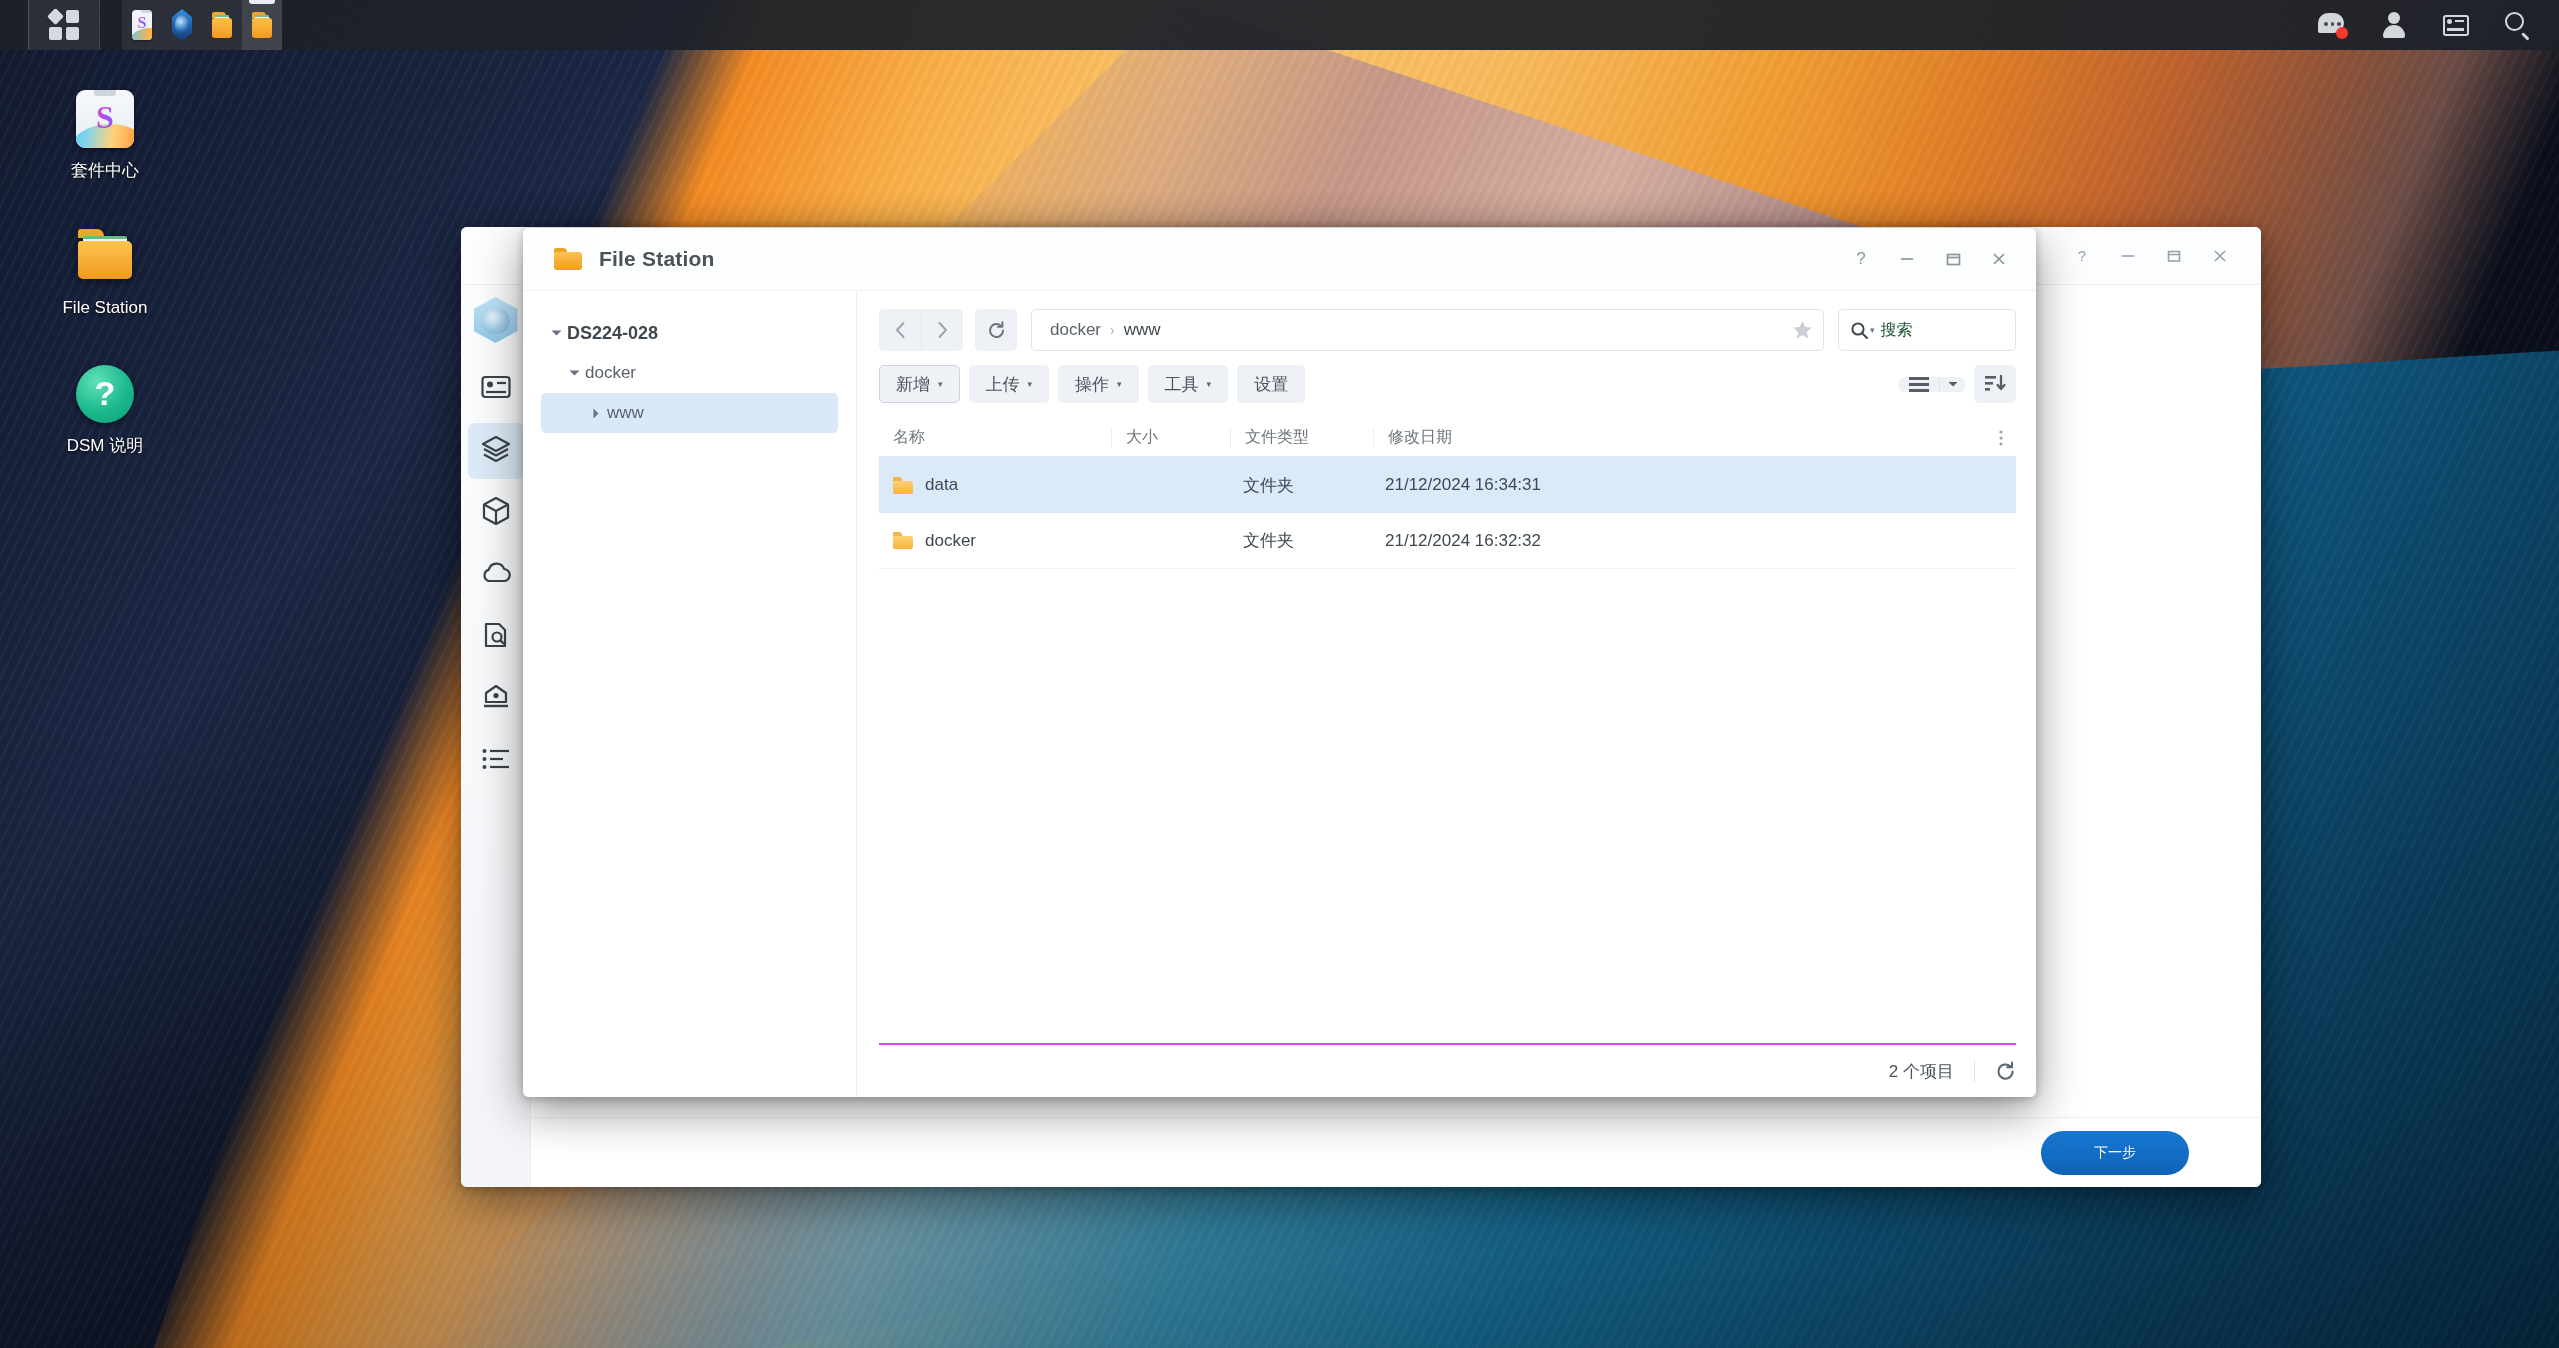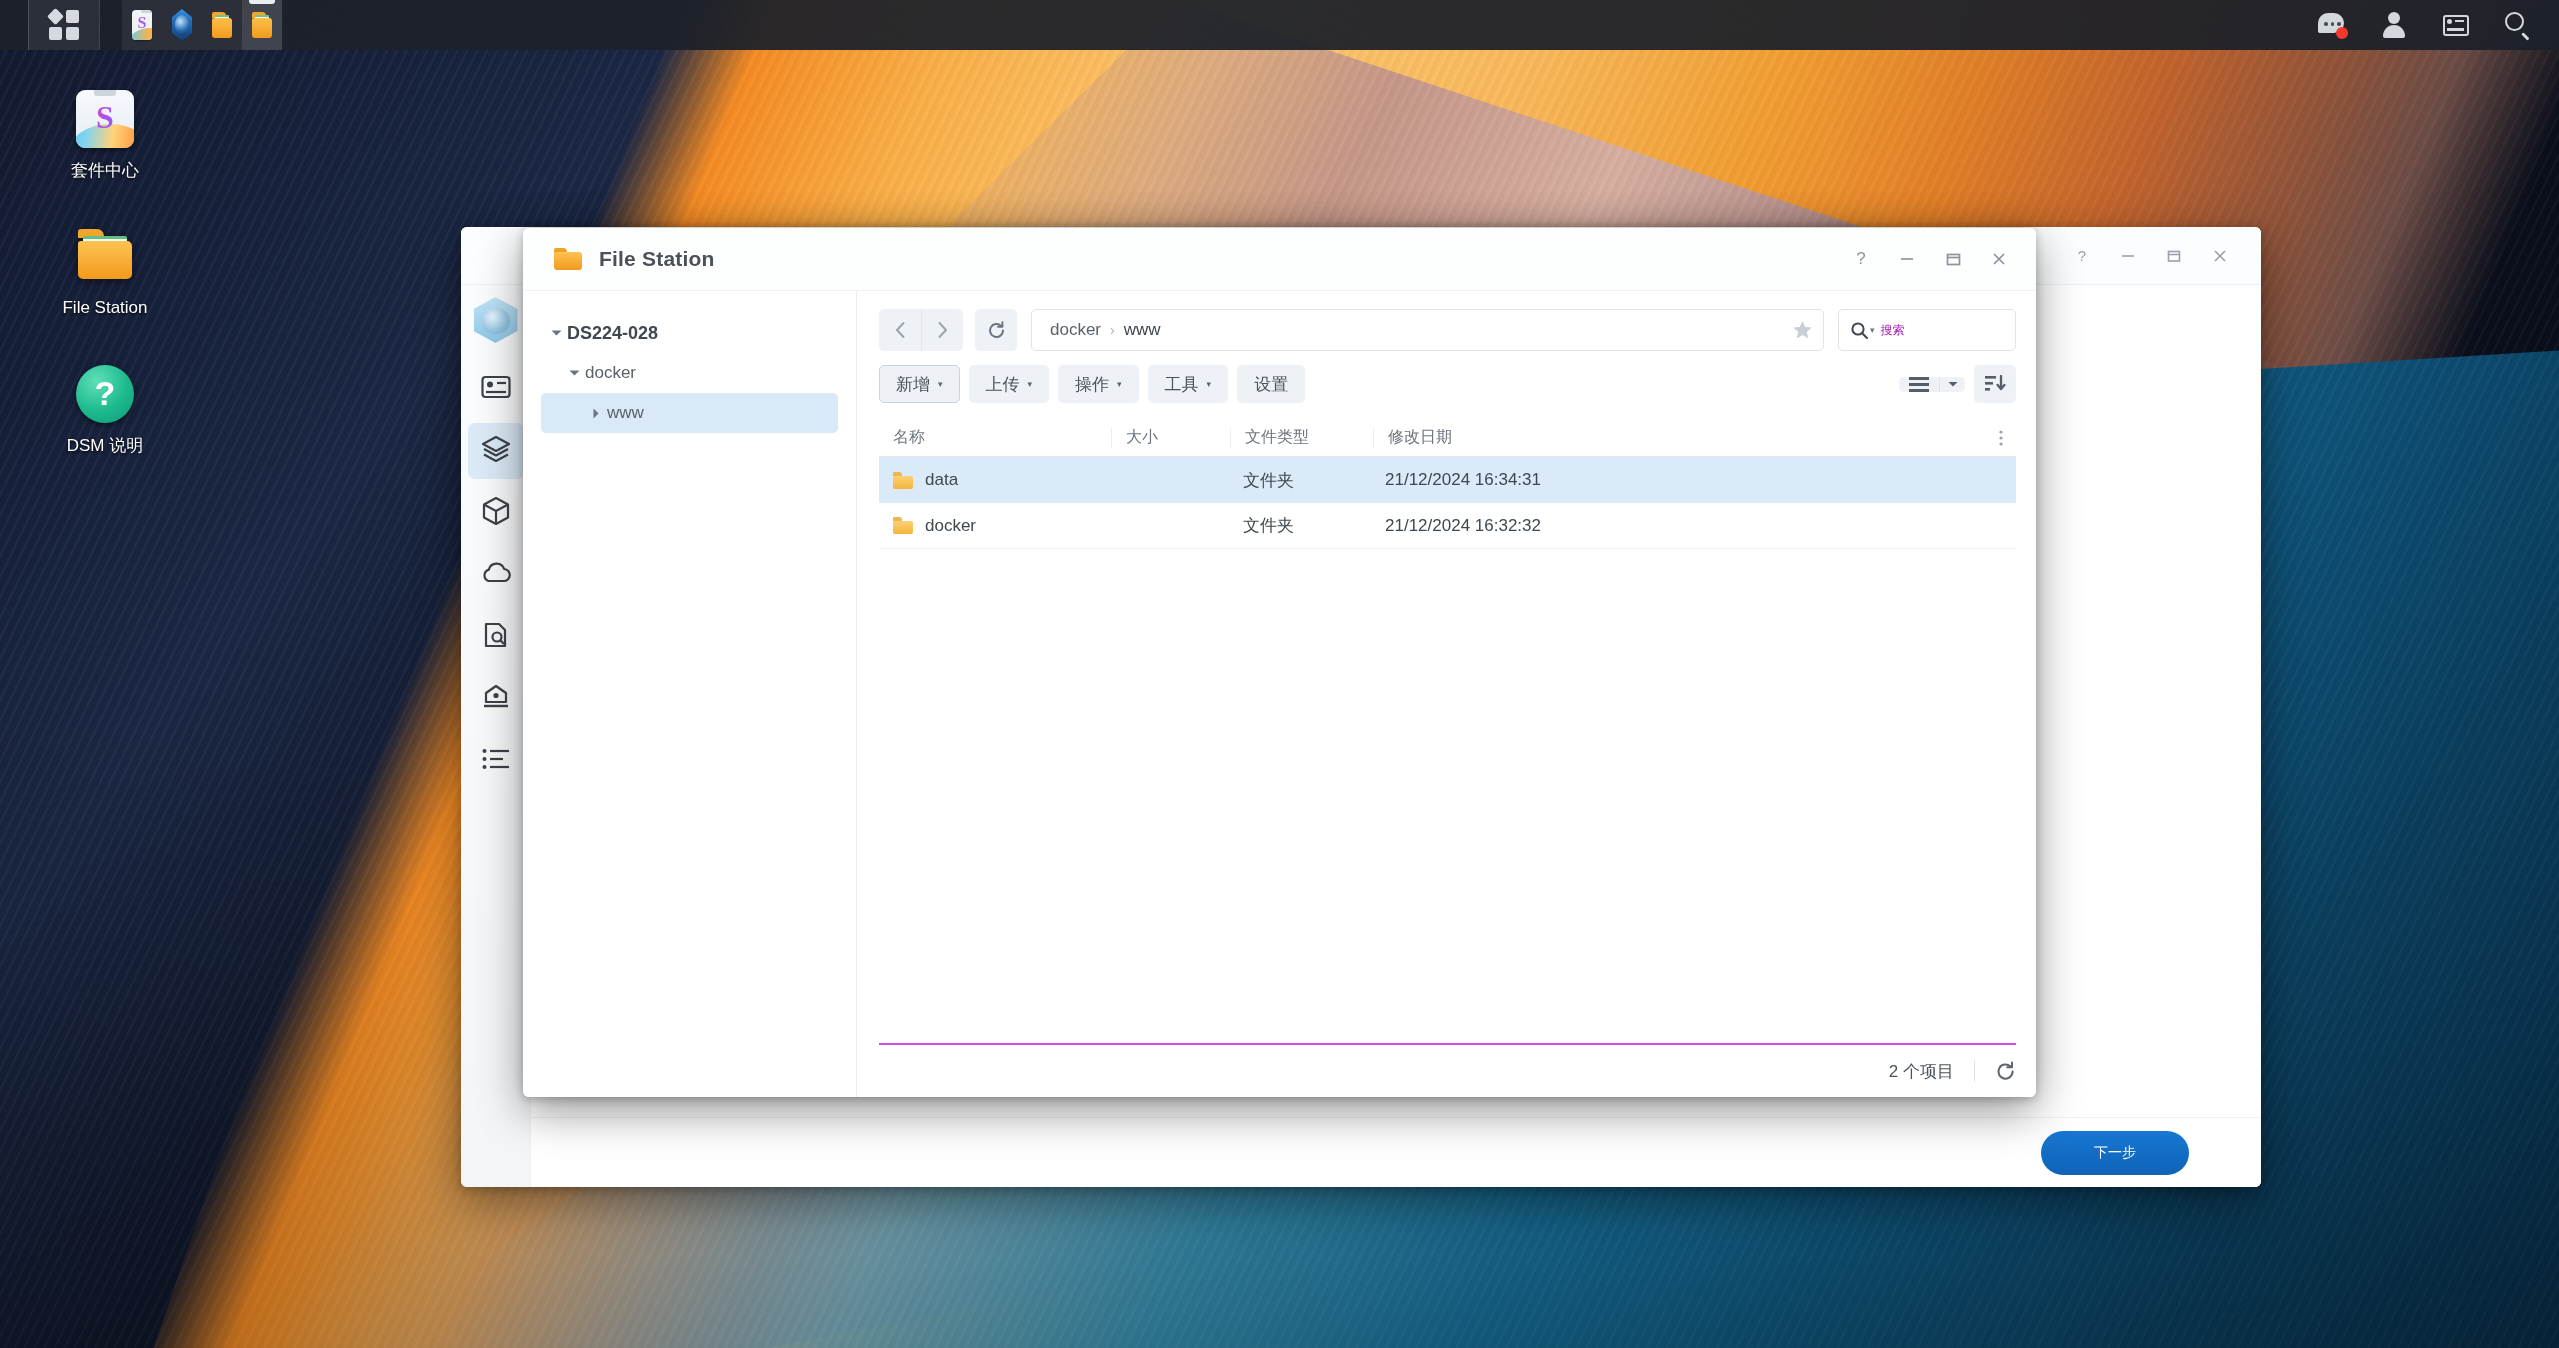--- a/index.html
+++ b/index.html
@@ -369,21 +369,21 @@
   .crumb.dim { color: #5a626b; }
   .crumb-sep { margin: 0 9px; color: #a6aeb7; font-size: 14px; }
   .star-btn { margin-left: auto; color: #c9cfd6; cursor: pointer; display: flex; }
   .search-box {
     width: 178px; height: 42px; margin-left: 14px;
     border: 1px solid #dfe3e8; border-radius: 5px; background: #fff;
     display: flex; align-items: center; padding: 0 12px;
   }
   .search-box .sicon { color: #3f4850; display: flex; align-items: center; }
   .search-box .scaret { margin: 0 6px 0 2px; color: #6b7480; font-size: 9px; }
-  .search-ph { font-size: 12px; color: #a21caf; }
+  .search-ph { font-size: 16px; color: #14532d; }
 
   
   .fs-toolbar { display: flex; align-items: center; padding: 14px 20px 0 22px; }
   .tbtn {
     height: 38px; padding: 0 16px; border-radius: 5px; background: #eef1f5;
     border: 1px solid transparent; color: #4b535c; font-size: 17px;
     display: flex; align-items: center; cursor: pointer; margin-right: 9px;
   }
   .tbtn.outlined { background: #eef1f5; border-color: #ccd3da; }
   .tbtn .dcaret { margin-left: 8px; font-size: 9px; color: #5d666f; }
@@ -407,21 +407,21 @@
     font-size: 16px; color: #6d757e; padding-left: 14px; position: relative; cursor: pointer;
   }
   .th-sep { border-left: 1px solid #eceff2; height: 20px; }
   .col-name { width: 232px; flex: 0 0 232px; }
   .col-size { width: 118px; flex: 0 0 118px; }
   .col-type { width: 142px; flex: 0 0 142px; }
   .col-date { flex: 1; }
   .col-more { width: 30px; flex: 0 0 30px; display: flex; align-items: center; justify-content: center;
               color: #9aa2ab; cursor: pointer; }
   .fs-tbody { flex: 1; overflow: hidden; }
-  .fs-row { display: flex; align-items: center; height: 46px; cursor: pointer; }
+  .fs-row { display: flex; align-items: center; height: 56px; cursor: pointer; }
   .fs-row.sel { background: #dbeaf8; }
   .fs-row.alt { border-bottom: 1px solid #f1f3f5; }
   .fs-row .cell { font-size: 17px; color: #3f4850; padding-left: 14px; display: flex; align-items: center; }
   .row-folder-ic { width: 20px; height: 17px; position: relative; margin-right: 12px; flex: 0 0 20px; }
   .row-folder-ic .t { position:absolute; left:0; top:0; width:9px; height:4px; background:#f0b64a; border-radius:1px 3px 0 0; }
   .row-folder-ic .b { position:absolute; left:0; right:0; bottom:0; height:13px;
                       background: linear-gradient(#fcd075,#f6b53c); border-radius:1px 2px 2px 2px; }
 
   .fs-statusbar {
     height: 54px; border-top: 2px solid #d946ef; margin: 0 20px 0 22px;

